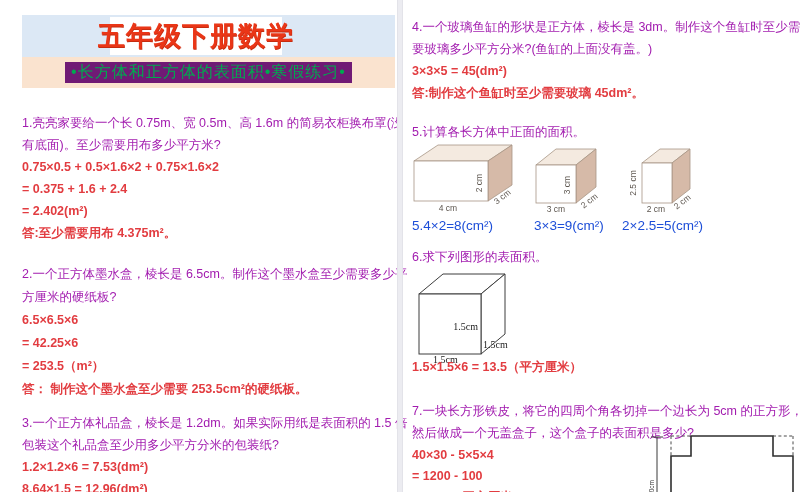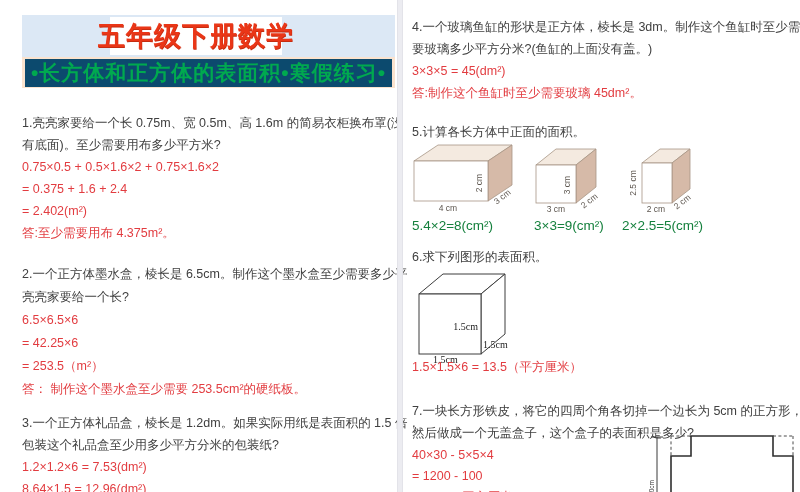--- a/index.html
+++ b/index.html
@@ -12,33 +12,33 @@
   .col{position:absolute;top:0;height:492px;}
   .col-left{left:0;width:397px;}
   .col-right{left:403px;width:397px;}
   .divider{position:absolute;left:397px;top:0;width:6px;height:492px;background:#ececf1;border-left:1px solid #e3e3e9;border-right:1px solid #e3e3e9;box-sizing:border-box;}
 
   
   .band-blue{position:absolute;left:22px;top:15px;width:373px;height:42px;background:#dce8f5;}
   .title-box{position:absolute;left:88px;top:2px;width:172px;height:38px;background:#ffffff;display:flex;align-items:center;justify-content:center;}
   .title-text{color:#ea3617;font-size:27px;font-weight:900;letter-spacing:1px;white-space:nowrap;text-shadow:0.5px 0.5px 0 #c52c10;}
   .band-peach{position:absolute;left:22px;top:57px;width:373px;height:31px;background:#fae3cf;display:flex;align-items:center;justify-content:center;}
-  .subtitle-hl{background:#0c4a6e;color:#00a94f;font-weight:700;font-size:21px;letter-spacing:1px;padding:0 6px;white-space:nowrap;}
+  .subtitle-hl{background:#701a75;color:#00a94f;font-weight:400;font-size:16px;letter-spacing:1px;padding:0 6px;white-space:nowrap;}
 
   
-  .line{position:relative;height:22px;line-height:22px;font-size:12.5px;color:#404040;white-space:nowrap;}
+  .line{position:relative;height:22px;line-height:22px;font-size:12.5px;color:#a21caf;white-space:nowrap;}
   .lh23 .line{height:23px;line-height:23px;}
-  .red{color:#e23c40;}
+  .red{color:#e23c40;font-weight:bold;}
   .block{position:absolute;left:22px;}
   .col-right .block{left:9px;}
 
   
   .boxes-row{position:absolute;left:9px;top:141px;display:flex;align-items:flex-start;}
   .box-group{display:flex;flex-direction:column;}
-  .box-ans{margin-top:5px;font-size:13.5px;color:#15803d;white-space:nowrap;}
+  .box-ans{margin-top:5px;font-size:13.5px;color:#1d4ed8;white-space:nowrap;}
   .dim{fill:#5d564f;font-size:8.5px;font-family:"Liberation Sans",sans-serif;}
   .face{stroke:#a79585;stroke-width:0.8;}
   .f-front{fill:#ffffff;}
   .f-top{fill:#f4eae0;}
   .f-side{fill:#d6baa8;}
 
   
   .cube-svg{position:absolute;left:12px;top:268px;}
   .cube-face{fill:#ffffff;stroke:#3d3d3d;stroke-width:1;}
   .cube-dim{fill:#222;font-size:10px;font-family:"Liberation Serif","DejaVu Serif",serif;}
@@ -70,21 +70,21 @@
       <div class="line">1.亮亮家要给一个长 0.75m、宽 0.5m、高 1.6m 的简易衣柜换布罩(没</div>
       <div class="line">有底面)。至少需要用布多少平方米?</div>
       <div class="line red">0.75×0.5 + 0.5×1.6×2 + 0.75×1.6×2</div>
       <div class="line red">= 0.375 + 1.6 + 2.4</div>
       <div class="line red">= 2.402(m²)</div>
       <div class="line red">答:至少需要用布 4.375m²。</div>
     </div>
 
     <div class="block lh23" style="top:263px">
       <div class="line">2.一个正方体墨水盒，棱长是 6.5cm。制作这个墨水盒至少需要多少平</div>
-      <div class="line">亮亮家要给一个长?</div>
+      <div class="line">方厘米的硬纸板?</div>
       <div class="line red">6.5×6.5×6</div>
       <div class="line red">= 42.25×6</div>
       <div class="line red">= 253.5（m²）</div>
       <div class="line red">答： 制作这个墨水盒至少需要 253.5cm²的硬纸板。</div>
     </div>
 
     <div class="block" style="top:412px">
       <div class="line">3.一个正方体礼品盒，棱长是 1.2dm。如果实际用纸是表面积的 1.5 倍，</div>
       <div class="line">包装这个礼品盒至少用多少平方分米的包装纸?</div>
       <div class="line red">1.2×1.2×6 = 7.53(dm²)</div>

